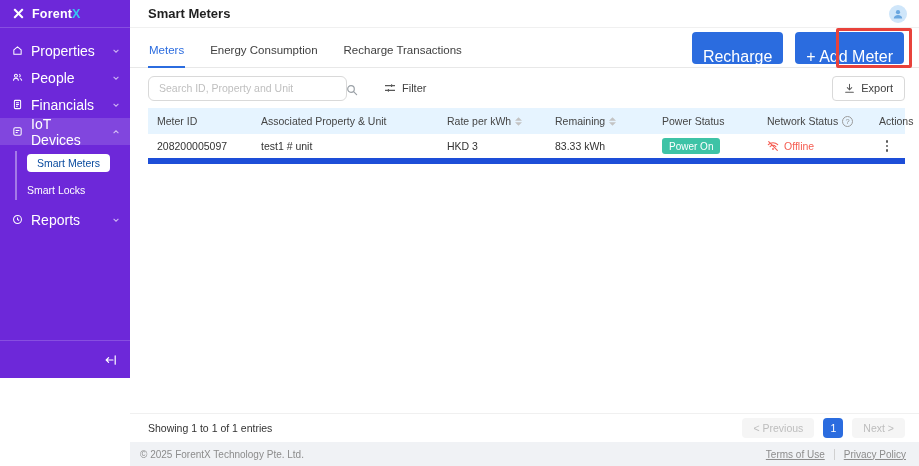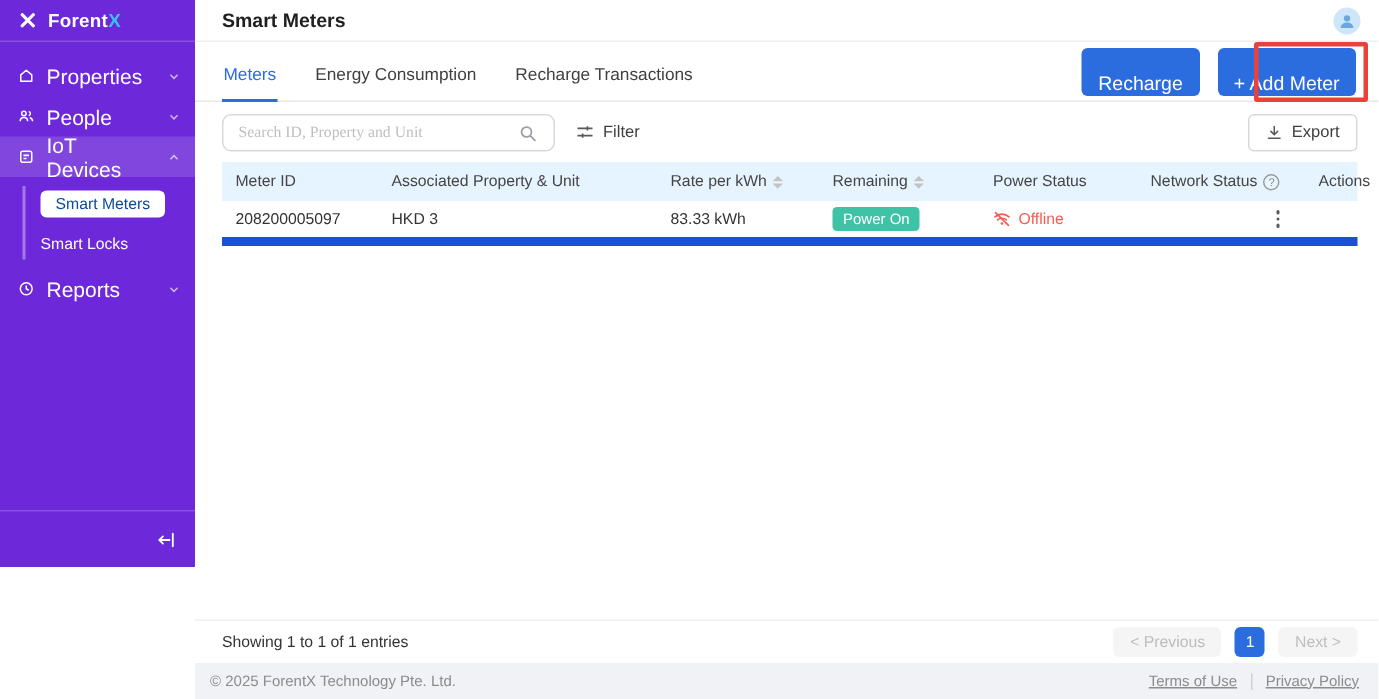--- a/index.html
+++ b/index.html
@@ -35,28 +35,28 @@
             display:flex; align-items:center; justify-content:center; cursor:pointer; }
 
   .tabbar { position:relative; height:40px; flex:0 0 40px; display:flex; align-items:center;
             padding:0 15px 0 18px; border-bottom:1px solid #e8e8e8; }
   .tabs { display:flex; gap:24px; height:100%; align-items:flex-end; }
   .tab { position:relative; font-size:11.5px; color:#404040; padding:0 1px 11px; cursor:pointer; }
   .tab.active { color:#2b6cdf; }
   .tab.active::after { content:""; position:absolute; left:0; right:0; bottom:-1px; height:2px; background:#2b6cdf; }
   .tabbar-actions { margin-left:auto; display:flex; gap:12px; align-items:center; }
   .btn-primary { background:#2b6cdf; color:#fff; border:none; border-radius:4px; height:23px;
-                 padding:16px 11px; font-size:13px; font-family:inherit; cursor:pointer; white-space:nowrap; }
+                 padding:16px 11px; font-size:16px; font-family:inherit; cursor:pointer; white-space:nowrap; }
   .annotation-box { position:absolute; top:0; right:7px; width:76px; height:40px;
                     border:3px solid #e8423b; border-radius:2px; pointer-events:none; z-index:5; }
 
   .toolbar { height:40px; flex:0 0 40px; display:flex; align-items:center; padding:0 14px 0 18px; }
   .search-wrap { position:relative; width:218px; }
-  .search-input { width:222px; height:25px; border:1px solid #d9d9d9; border-radius:6px;
-                  font-size:10.5px; padding:0 28px 0 10px; color:#595959; font-family:Liberation Serif, serif; outline:none; }
+  .search-input { width:199px; height:25px; border:1px solid #d9d9d9; border-radius:6px;
+                  font-size:10.5px; padding:0 28px 0 10px; color:#595959; font-family:Liberation Sans, sans-serif; outline:none; }
   .search-input::placeholder { color:#bfbfbf; }
   .search-icon { position:absolute; right:8px; top:6px; }
   .filter-btn { display:flex; align-items:center; gap:6px; margin-left:18px; background:none; border:none;
                 font-size:11px; color:#404040; cursor:pointer; font-family:inherit; }
   .export-btn { margin-left:auto; display:flex; align-items:center; gap:6px; background:#fff;
                 border:1px solid #d9d9d9; border-radius:4px; height:25px; padding:0 11px;
                 font-size:11px; color:#404040; cursor:pointer; font-family:inherit; }
 
   .grid-cols { display:grid; grid-template-columns:104px 186px 108px 107px 105px 112px 1fr; align-items:center; }
   .thead { height:26px; flex:0 0 26px; margin:0 14px 0 18px; background:#e6f4ff; font-size:10.5px; color:#454545; }
@@ -128,20 +128,34 @@
             <path d="M7.8 2.5a1.6 1.6 0 0 1 0 3.1M8.6 7.1c1.3.3 2 1.3 2 2.5"></path>
           </svg>
       </span>
       <span>People</span>
       <span class="chev">
           <svg width="8" height="8" viewBox="0 0 10 10" fill="none" stroke="#fff" stroke-width="1.3">
             <path d="M2 3.5l3 3 3-3"></path>
           </svg>
         </span>
     </div>
+    <div class="nav-item">
+      <span class="icon-svg">
+        <svg width="11" height="11" viewBox="0 0 12 12" fill="none" stroke="#fff" stroke-width="1.1">
+            <rect x="2.6" y="1.5" width="6.8" height="9" rx="1"></rect>
+            <path d="M4.4 4h3.2M4.4 6h3.2M4.4 8h2"></path>
+          </svg>
+      </span>
+      <span>Financials</span>
+      <span class="chev">
+          <svg width="8" height="8" viewBox="0 0 10 10" fill="none" stroke="#fff" stroke-width="1.3">
+            <path d="M2 3.5l3 3 3-3"></path>
+          </svg>
+        </span>
+    </div>
     <div class="nav-item active-parent">
       <span class="icon-svg">
         <svg width="11" height="11" viewBox="0 0 12 12" fill="none" stroke="#fff" stroke-width="1.1">
             <rect x="2" y="2" width="8" height="8" rx="1.4"></rect>
             <path d="M4 5h4M4 7.2h2.2"></path>
           </svg>
       </span>
       <span>IoT Devices</span>
       <span class="chev">
           <svg width="8" height="8" viewBox="0 0 10 10" fill="none" stroke="#fff" stroke-width="1.3">
@@ -278,20 +292,23 @@
     <div class="col-actions">
         <span>Actions</span>
       </div>
   </div>
 
   <div class="trow grid-cols">
     <div>
         <span>208200005097</span>
       </div>
     <div>
+        <span>test1 # unit</span>
+      </div>
+    <div>
         <span>HKD 3</span>
       </div>
     <div>
         <span>83.33 kWh</span>
       </div>
     <div>
       <span class="badge-on">Power On</span>
     </div>
     <div>
       <span class="net-offline">

